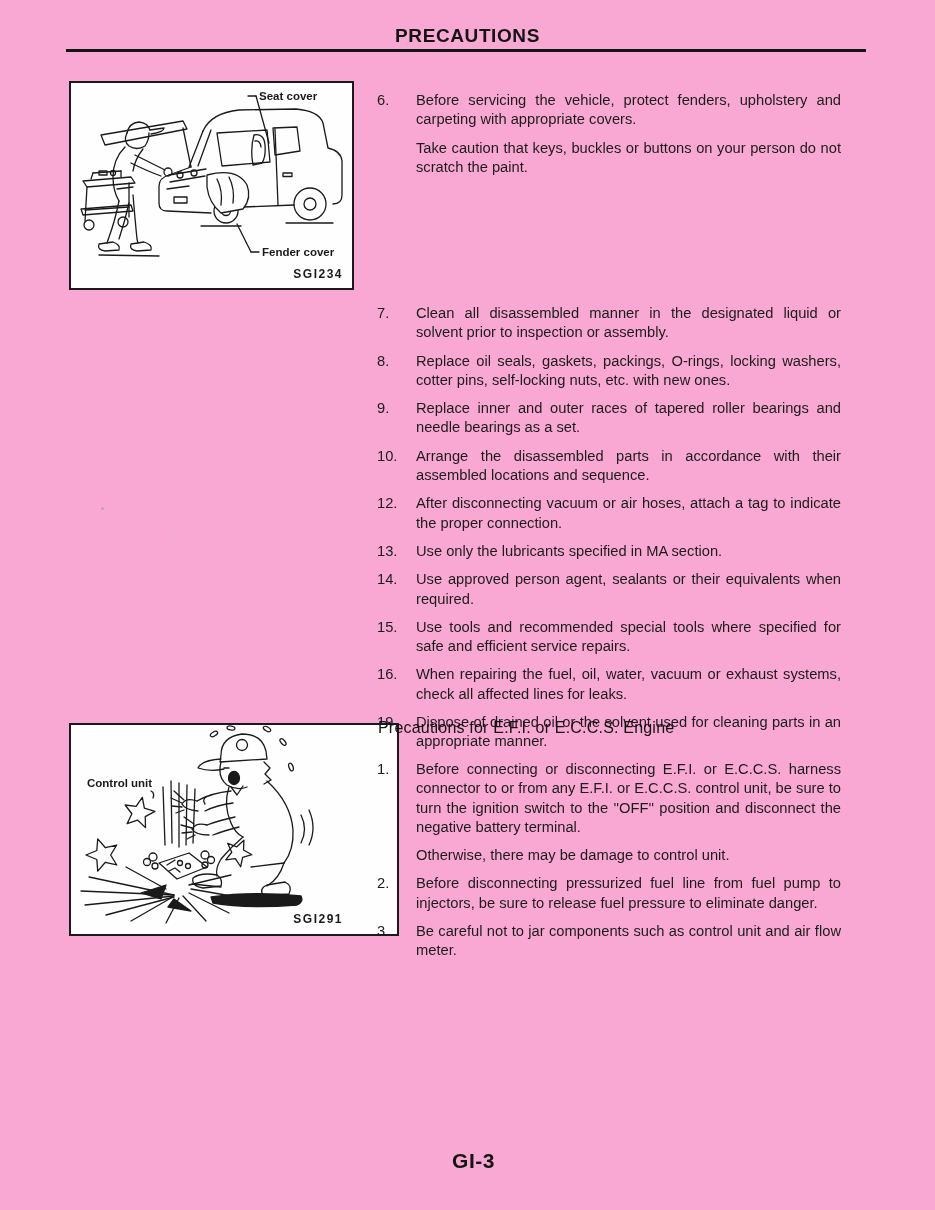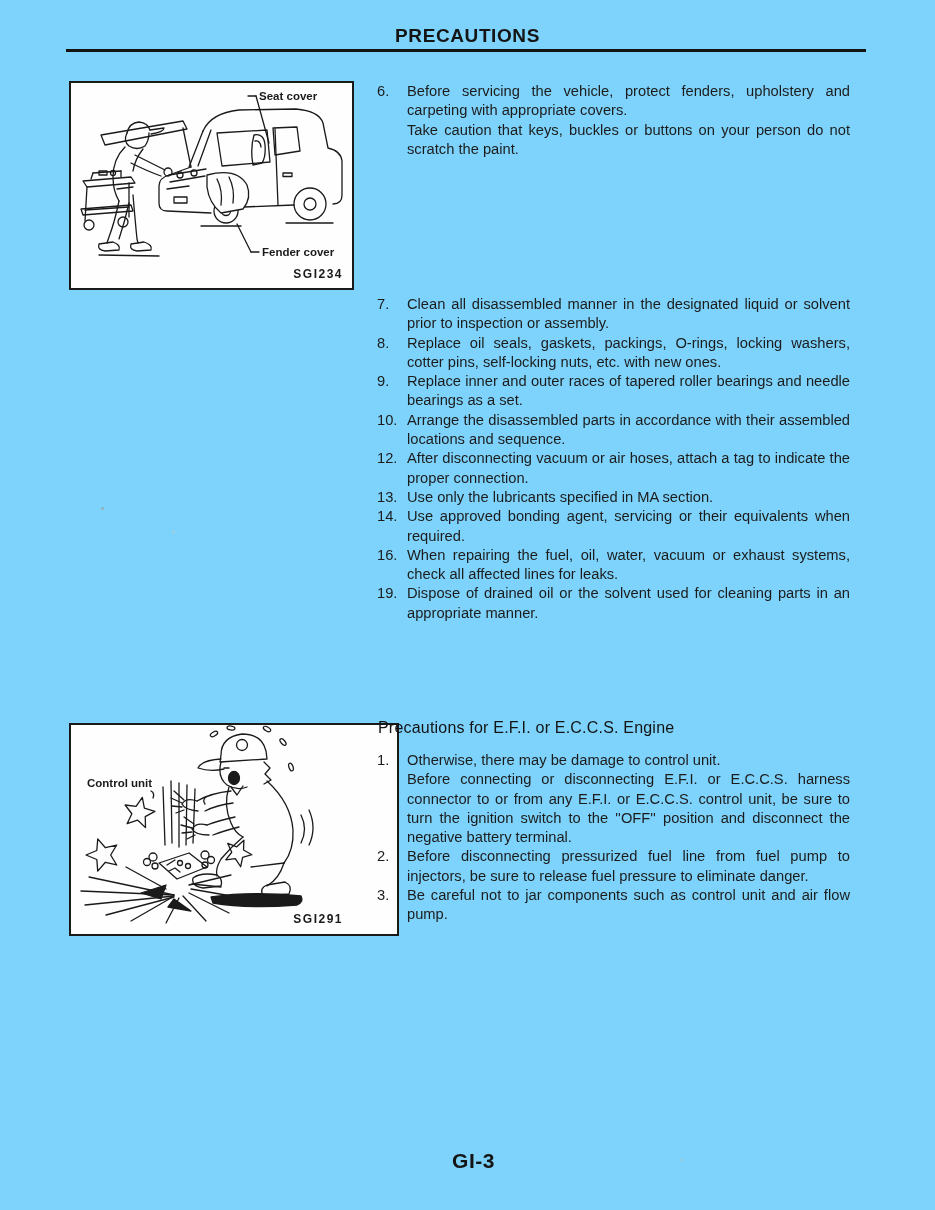--- a/index.html
+++ b/index.html
@@ -1,38 +1,38 @@
 <!DOCTYPE html>
 <html><head>
 <meta charset="utf-8">
 <style>
   html,body{margin:0;padding:0;background:#ffffff;}
   .page{
-    position:relative;width:935px;height:1210px;background:#7dd3fc;
+    position:relative;width:935px;height:1210px;background:#f9a8d4;
     font-family:"Liberation Sans","DejaVu Sans",sans-serif;color:#1c1c1c;overflow:hidden;
   }
   
   .title{position:absolute;top:25px;left:0;width:935px;text-align:center;
     font-size:19px;font-weight:700;letter-spacing:.6px;color:#141414;}
   .rule{position:absolute;top:49px;left:66px;width:800px;height:3px;background:#141414;}
   
   .figbox{position:absolute;border:2px solid #1a1a1a;background:#fefefe;}
   .fig1{left:69px;top:81px;width:281px;height:205px;}
   .fig2{left:69px;top:723px;width:282px;height:209px;padding-left:44px;}
   .figbox svg{position:absolute;left:0;top:0;}
   .figlabel{font-family:"Liberation Sans",sans-serif;font-size:11.5px;font-weight:600;fill:#1a1a1a;}
   .figcode{font-family:"Liberation Sans",sans-serif;font-size:12px;font-weight:600;letter-spacing:1.5px;fill:#1a1a1a;}
   
   .col{position:absolute;left:377px;width:473px;font-size:14.7px;line-height:19.3px;}
   .item6{top:82px;}
   .items-rest{top:295px;}
   .efi-items{top:751px;}
   .li{position:relative;padding-left:30px;}
   .num{position:absolute;left:0;top:0;width:28px;}
-  .li p{margin:0;text-align:justify;hyphens:manual;}
+  .li p{margin:9px;text-align:justify;hyphens:manual;}
   .sec-heading{position:absolute;left:378px;top:719px;font-size:16px;font-weight:400;
     letter-spacing:.2px;color:#141414;white-space:nowrap;}
   
   .pageno{position:absolute;top:1149px;left:6px;width:935px;text-align:center;
     font-size:21px;font-weight:700;letter-spacing:.5px;color:#141414;}
   
   .speck{position:absolute;border-radius:50%;}
   .sp1{left:101px;top:507px;width:3px;height:3px;background:#9f9f9f;opacity:.7;}
   .sp2{left:172px;top:531px;width:3px;height:2px;background:#c9c9c9;opacity:.7;}
   .sp3{left:681px;top:1159px;width:3px;height:2px;background:#bdbdbd;opacity:.7;}
@@ -155,21 +155,25 @@
     <div class="li">
       <span class="num">12.</span>
       <p>After disconnecting vacuum or air hoses, attach a tag to indicate the proper connection.</p>
     </div>
     <div class="li">
       <span class="num">13.</span>
       <p>Use only the lubricants specified in MA section.</p>
     </div>
     <div class="li">
       <span class="num">14.</span>
-      <p>Use approved bonding agent, servicing or their equivalents when required.</p>
+      <p>Use approved person agent, sealants or their equivalents when required.</p>
+    </div>
+    <div class="li">
+      <span class="num">15.</span>
+      <p>Use tools and recommended special tools where specified for safe and efficient service repairs.</p>
     </div>
     <div class="li">
       <span class="num">16.</span>
       <p>When repairing the fuel, oil, water, vacuum or exhaust systems, check all affected lines for leaks.</p>
     </div>
     <div class="li">
       <span class="num">19.</span>
       <p>Dispose of drained oil or the solvent used for cleaning parts in an appropriate manner.</p>
     </div>
   </div>
@@ -267,30 +271,30 @@
       <text class="figlabel" x="16" y="62">Control unit</text>
       <text class="figcode" x="272" y="198" text-anchor="end">SGI291</text>
     </svg>
   </div>
 
   <div class="sec-heading">Precautions for E.F.I. or E.C.C.S. Engine</div>
 
   <div class="col efi-items">
     <div class="li">
       <span class="num">1.</span>
+      <p>Before connecting or disconnecting E.F.I. or E.C.C.S. har­ness connector to or from any E.F.I. or E.C.C.S. control unit, be sure to turn the ignition switch to the ''OFF'' position and disconnect the negative battery terminal.</p>
       <p>Otherwise, there may be damage to control unit.</p>
-      <p>Before connecting or disconnecting E.F.I. or E.C.C.S. har­ness connector to or from any E.F.I. or E.C.C.S. control unit, be sure to turn the ignition switch to the ''OFF'' position and disconnect the negative battery terminal.</p>
     </div>
     <div class="li">
       <span class="num">2.</span>
       <p>Before disconnecting pressurized fuel line from fuel pump to injectors, be sure to release fuel pressure to eliminate danger.</p>
     </div>
     <div class="li">
       <span class="num">3.</span>
-      <p>Be careful not to jar components such as control unit and air flow pump.</p>
+      <p>Be careful not to jar components such as control unit and air flow meter.</p>
     </div>
   </div>
 
   <div class="pageno">GI-3</div>
 
   <div class="speck sp1"></div>
   <div class="speck sp2"></div>
   <div class="speck sp3"></div>
 
 </div>

